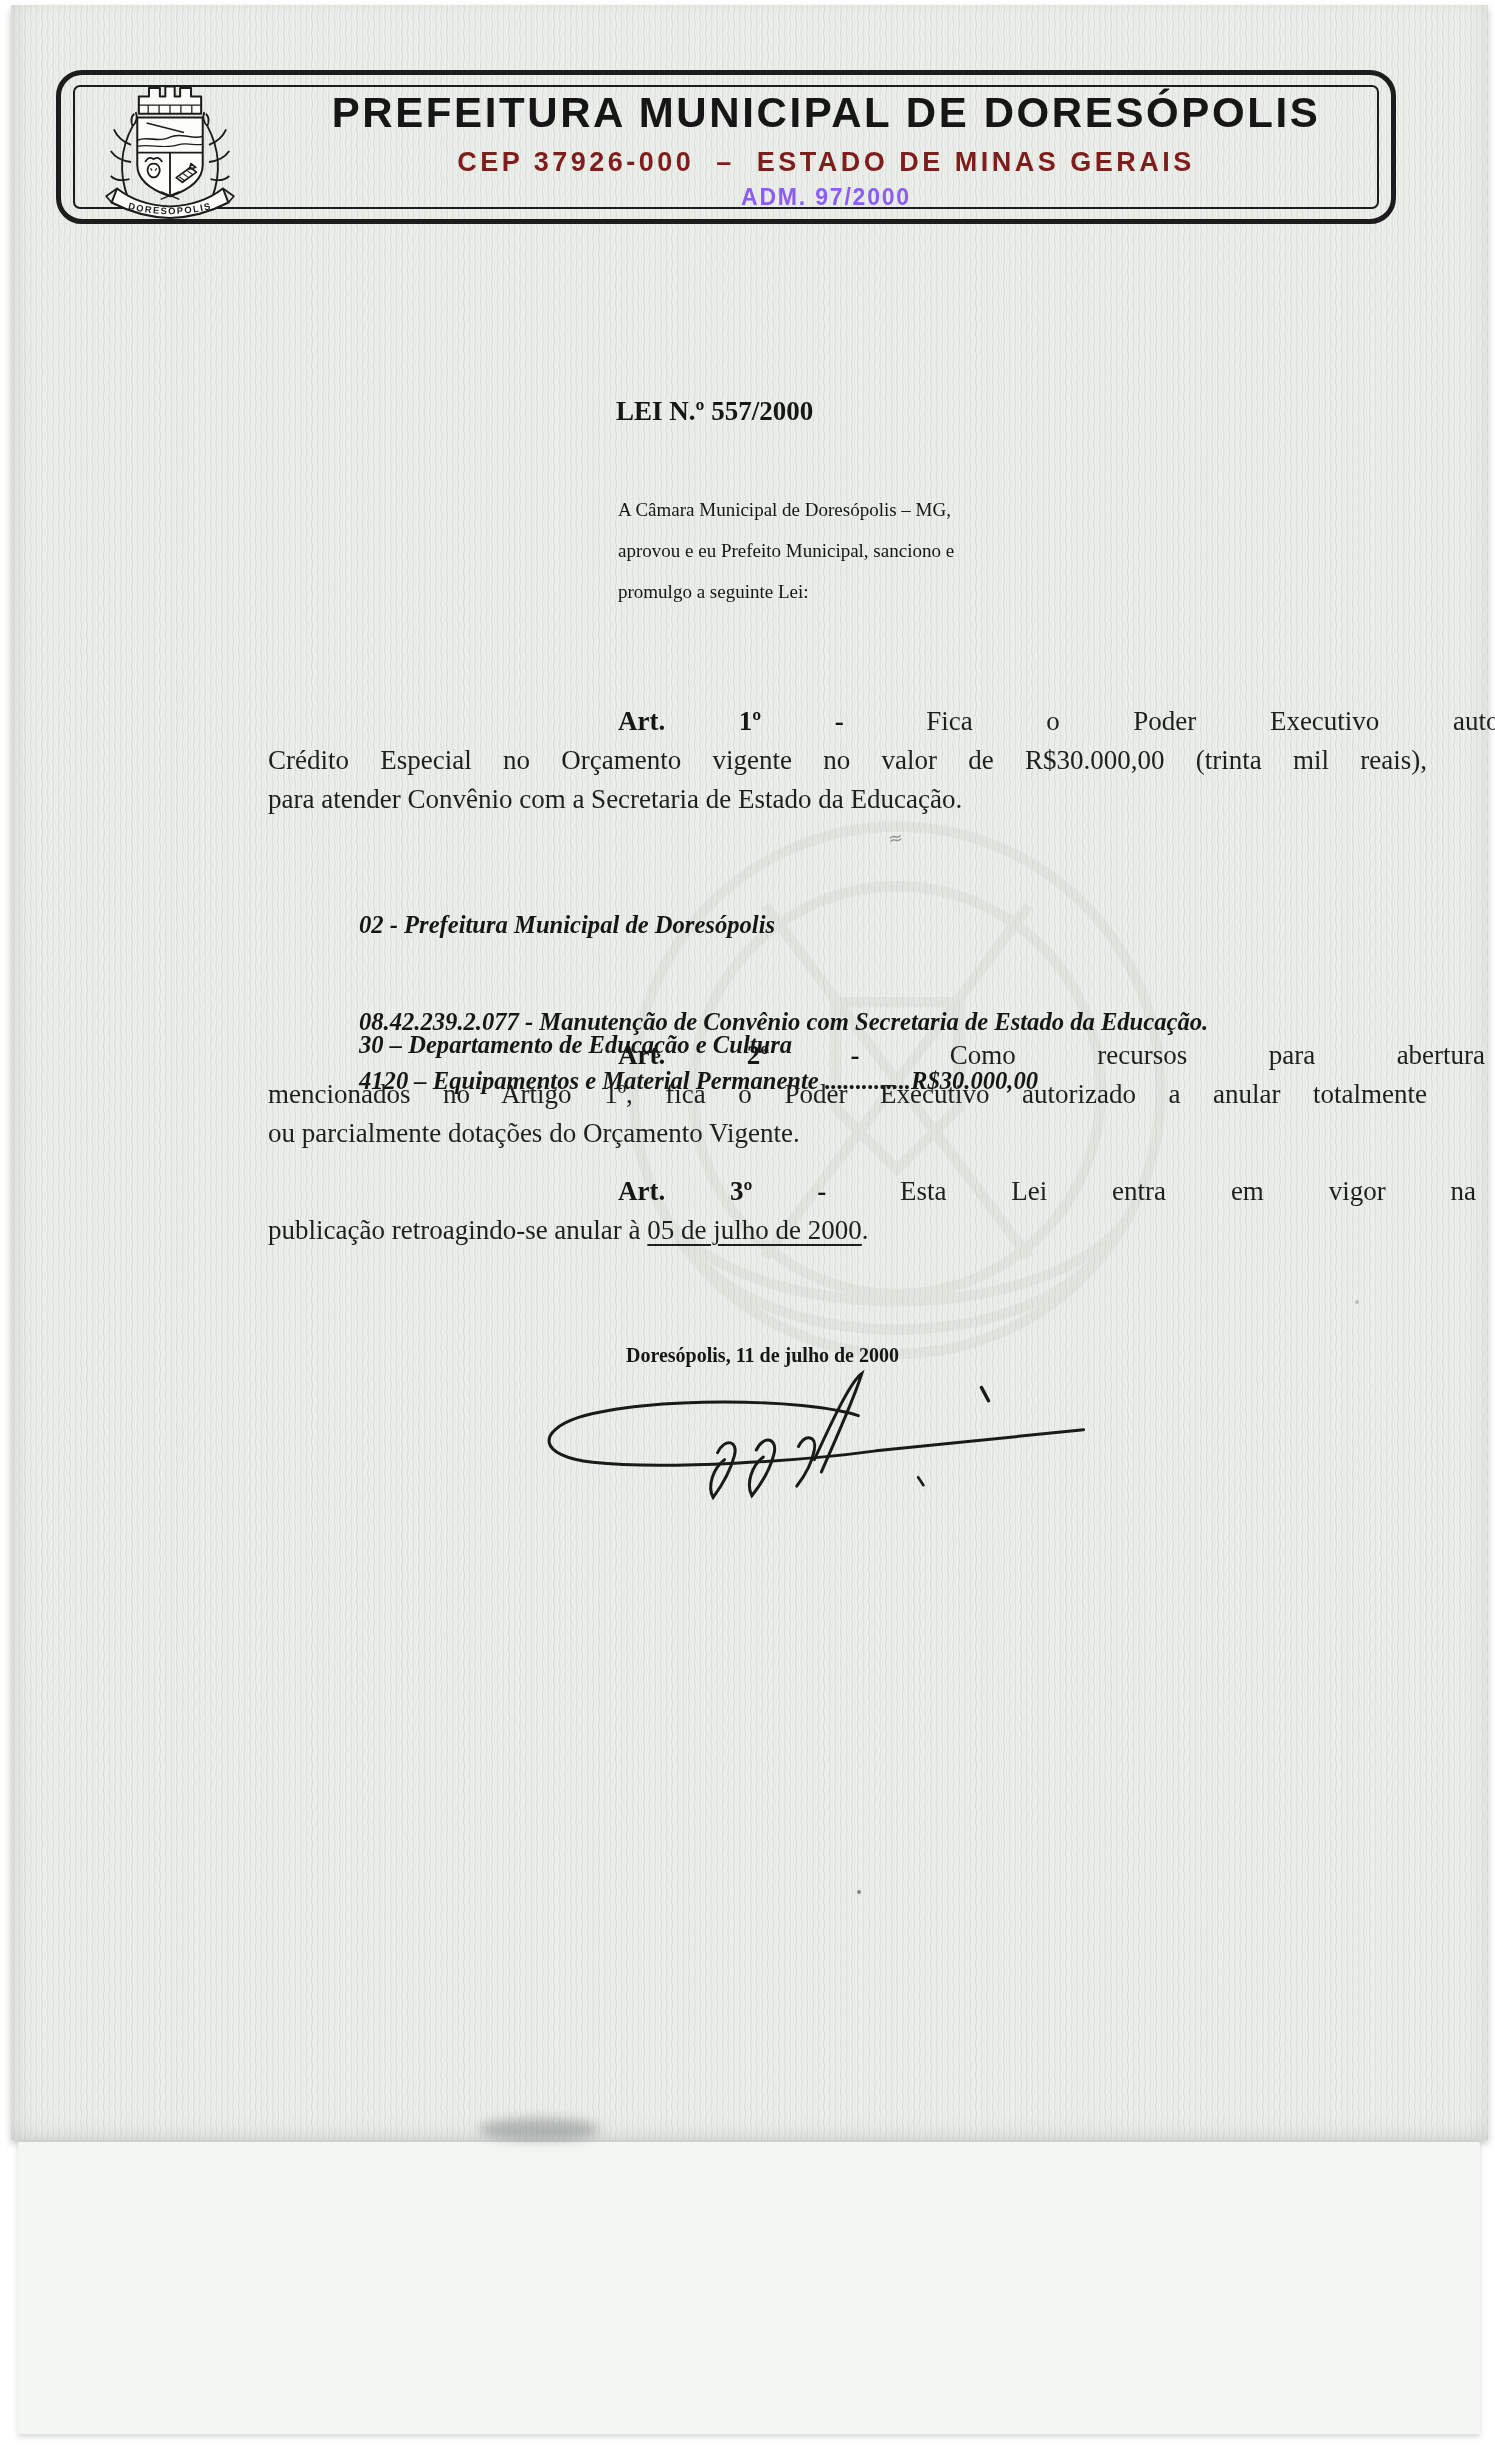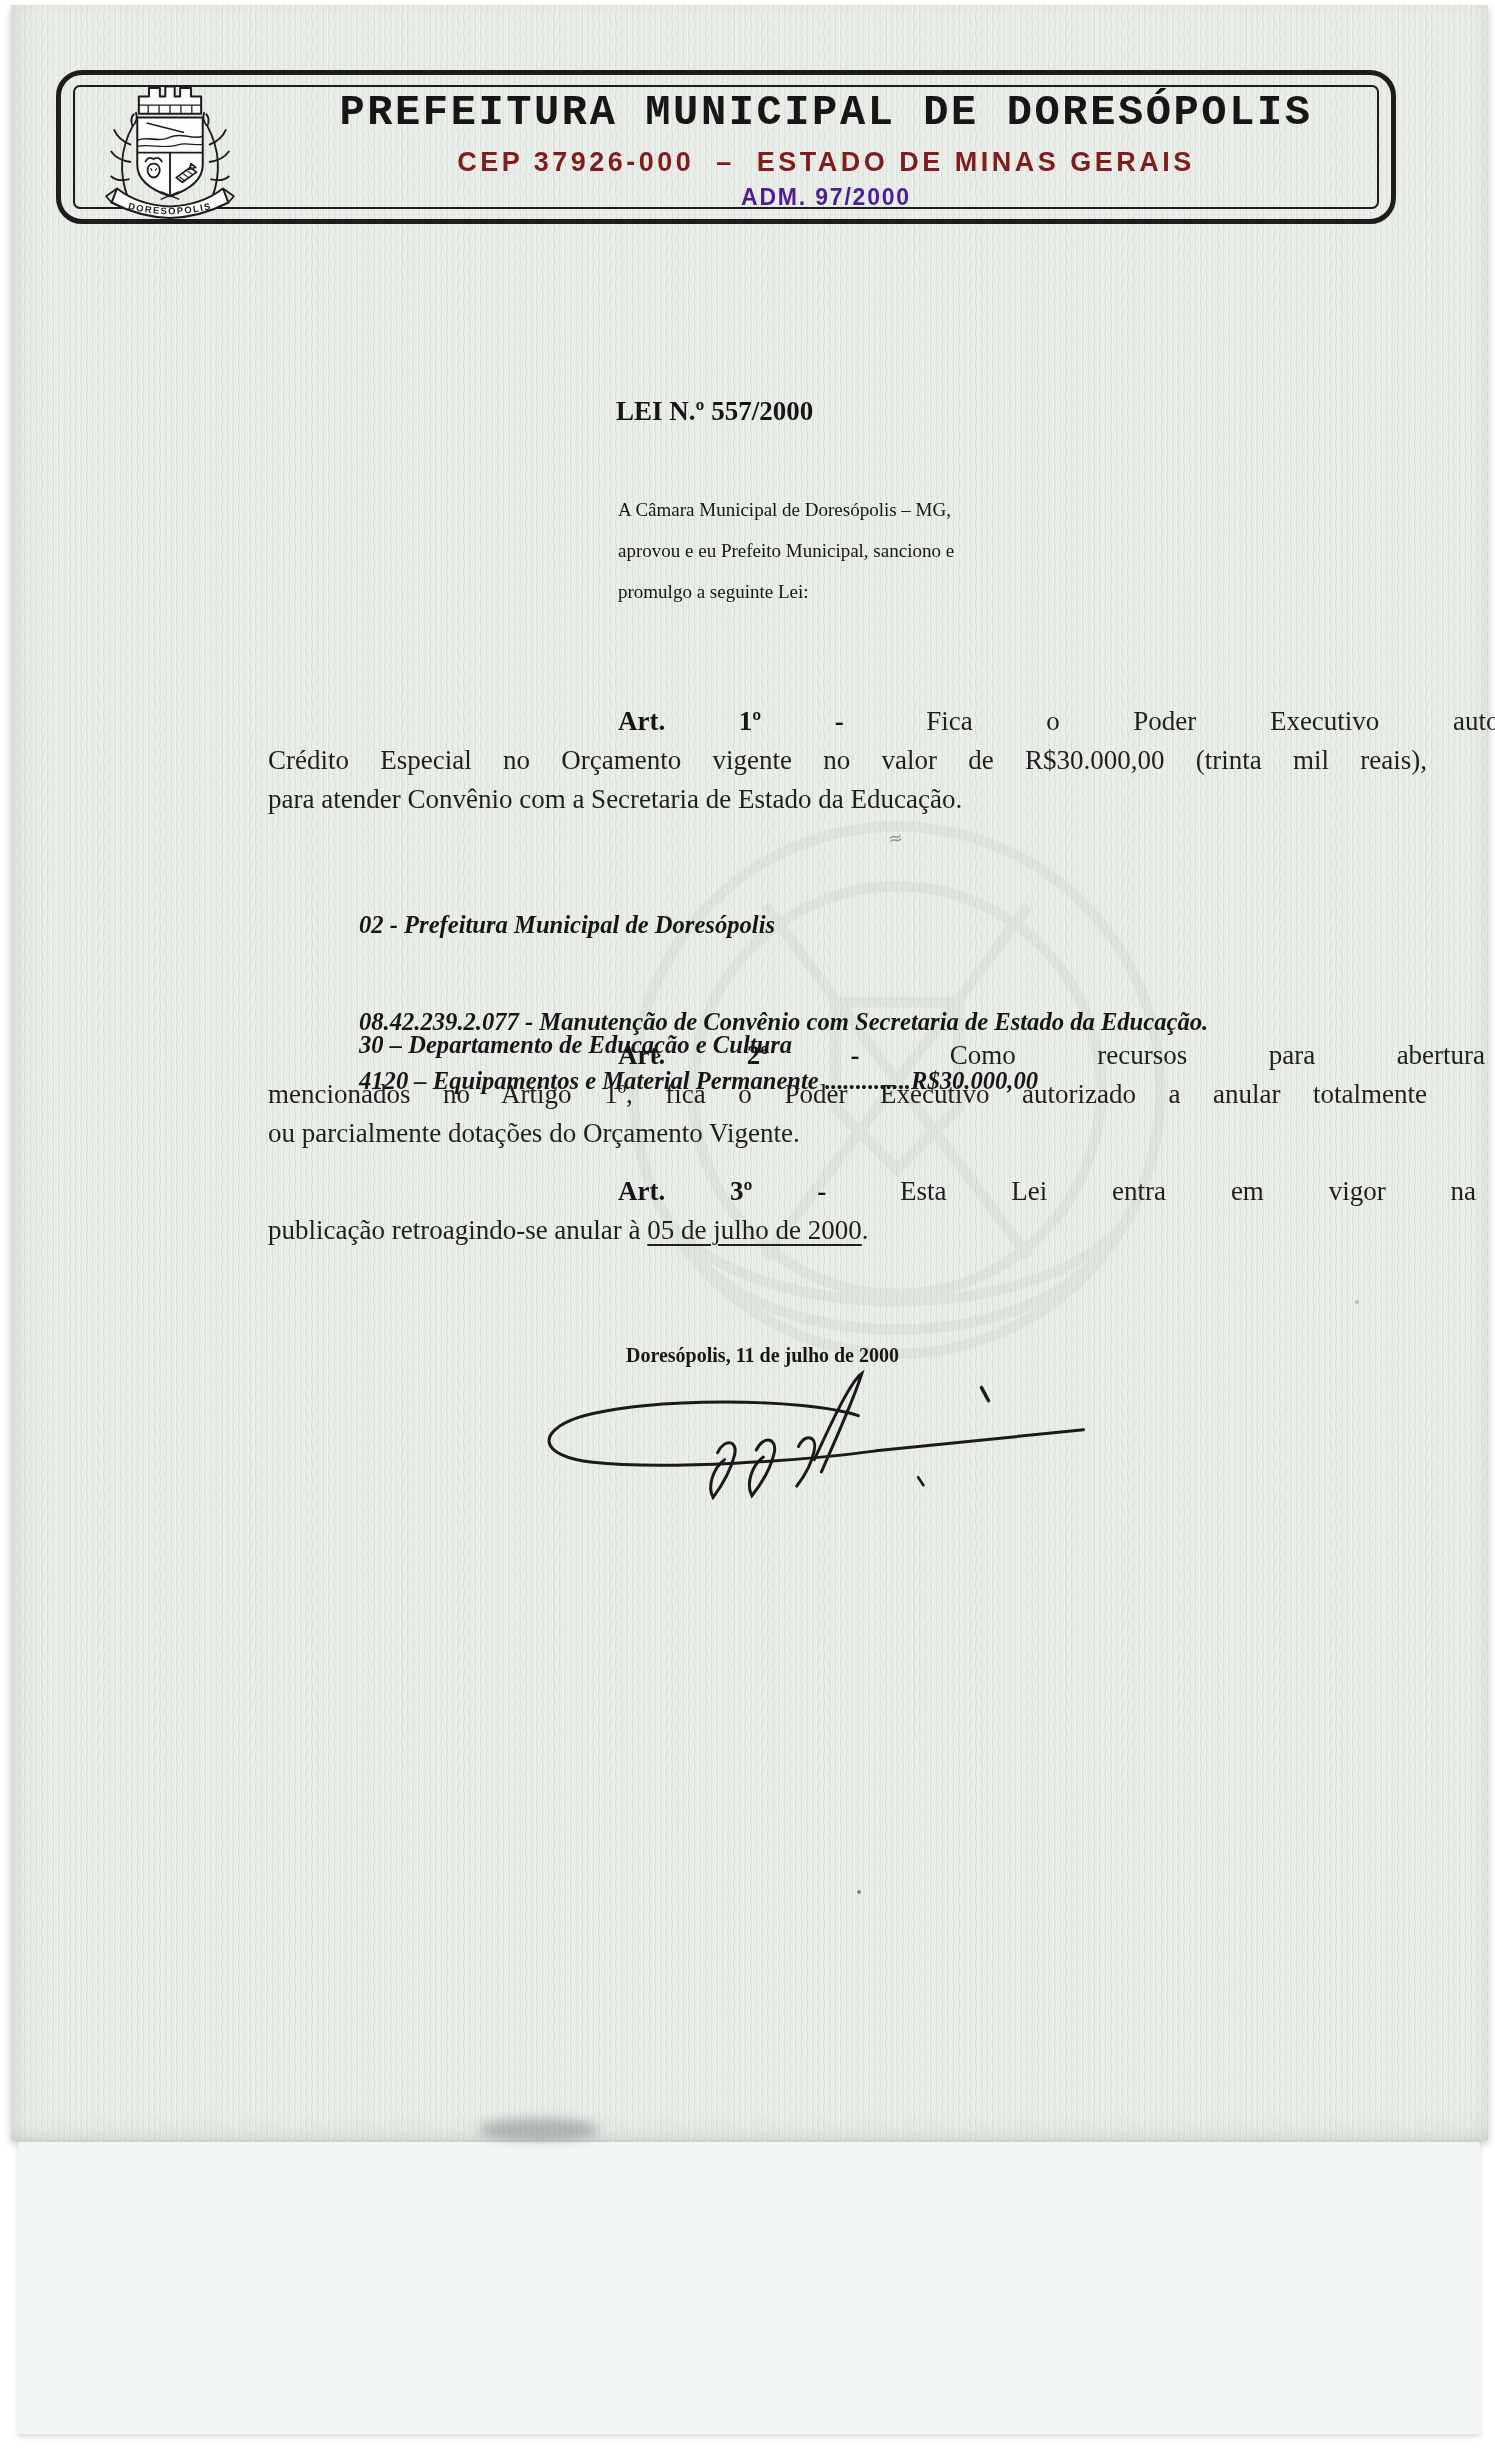--- a/index.html
+++ b/index.html
@@ -35,32 +35,32 @@
     position:absolute;left:56px;top:70px;width:1330px;height:144px;
     border:5.3px solid var(--border);border-radius:26px;
   }
   .hdr-inner{
     position:absolute;left:12.3px;top:9.7px;right:12.3px;bottom:9.7px;
     border:2.6px solid var(--border);border-radius:7px;
   }
   .hdr-text{position:absolute;left:281px;top:70px;width:1090px;height:155px;}
   .hdr-title{
     position:absolute;left:0;top:19.3px;width:100%;text-align:center;
-    font-family:Liberation Mono, monospace;font-weight:bold;font-size:42px;
+    font-family:Liberation Sans, sans-serif;font-weight:bold;font-size:42px;
     letter-spacing:2.6px;color:#161616;white-space:pre;
   }
   .hdr-sub{
     position:absolute;left:0;top:77px;width:100%;text-align:center;
     font-family:"Liberation Sans",sans-serif;font-weight:bold;font-size:27px;
     letter-spacing:3.5px;color:#7f1d1d;white-space:pre;
   }
   .hdr-adm{
     position:absolute;left:0;top:114px;width:100%;text-align:center;
     font-family:"Liberation Sans",sans-serif;font-weight:bold;font-size:23px;
-    letter-spacing:1.8px;color:#4c1d95;
+    letter-spacing:1.8px;color:#8b5cf6;
   }
   .crest{position:absolute;left:90px;top:81px;width:160px;height:148px;}
   
   .lei{
     position:absolute;left:616px;top:352px;
     font-weight:bold;font-size:27px;color:#161616;margin-top:44px;
   }
   .preamble{
     position:absolute;left:618px;top:489px;width:580px;
     font-weight:normal;font-size:19px;line-height:41px;color:#161616;

